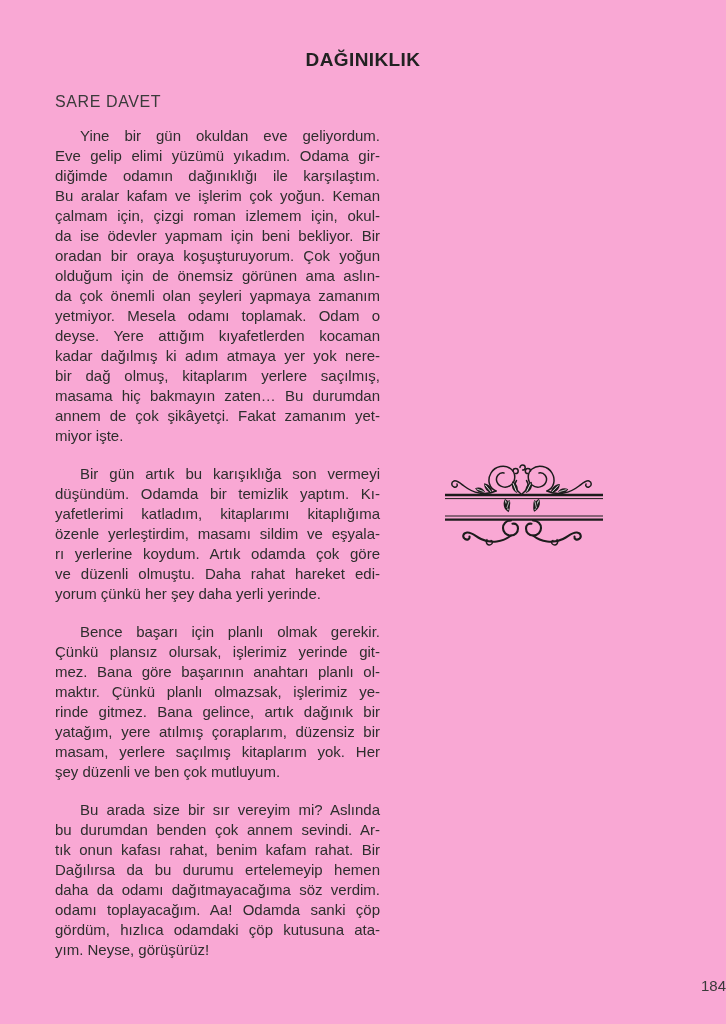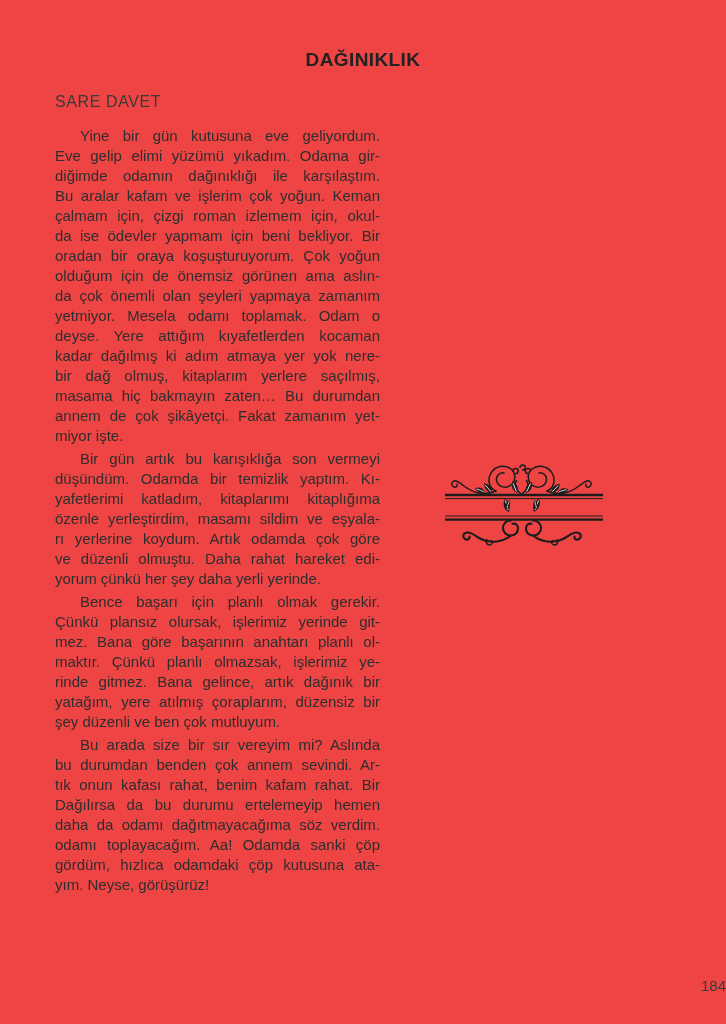--- a/index.html
+++ b/index.html
@@ -4,21 +4,21 @@
 <style>
   html, body {
     margin: 0;
     padding: 0;
     background: #ffffff;
   }
   .page {
     position: relative;
     width: 726px;
     height: 1024px;
-    background: #ef4444;
+    background: #f9a8d4;
     font-family: "Liberation Sans", "DejaVu Sans", sans-serif;
     color: #2e2e2e;
     overflow: hidden;
   }
   .title {
     position: absolute;
     top: 49px;
     left: 0;
     width: 100%;
     margin: 0;
@@ -41,21 +41,21 @@
   .body-text {
     position: absolute;
     top: 126px;
     left: 55px;
     width: 325px;
     font-size: 15px;
     line-height: 20px;
     color: #2e2e2e;
   }
   .para { margin: 0; }
-  .para + .para { margin-top: 3px; }
+  .para + .para { margin-top: 18px; }
   .line {
     text-align: justify;
     text-align-last: justify;
     white-space: nowrap;
   }
   .line.first { text-indent: 25px; }
   .line.last { text-align-last: left; }
   .ornament {
     position: absolute;
     left: 445px;
@@ -77,21 +77,21 @@
 <body>
 
 <div class="page">
 
   <h1 class="title">DAĞINIKLIK</h1>
 
   <div class="author">SARE DAVET</div>
 
   <div class="body-text">
     <div class="para">
-        <div class="line first">Yine bir gün kutusuna eve geliyordum.</div>
+        <div class="line first">Yine bir gün okuldan eve geliyordum.</div>
         <div class="line">Eve gelip elimi yüzümü yıkadım. Odama gir-</div>
         <div class="line">diğimde odamın dağınıklığı ile karşılaştım.</div>
         <div class="line">Bu aralar kafam ve işlerim çok yoğun. Keman</div>
         <div class="line">çalmam için, çizgi roman izlemem için, okul-</div>
         <div class="line">da ise ödevler yapmam için beni bekliyor. Bir</div>
         <div class="line">oradan bir oraya koşuşturuyorum. Çok yoğun</div>
         <div class="line">olduğum için de önemsiz görünen ama aslın-</div>
         <div class="line">da çok önemli olan şeyleri yapmaya zamanım</div>
         <div class="line">yetmiyor. Mesela odamı toplamak. Odam o</div>
         <div class="line">deyse. Yere attığım kıyafetlerden kocaman</div>
@@ -110,20 +110,21 @@
         <div class="line">ve düzenli olmuştu. Daha rahat hareket edi-</div>
         <div class="line last">yorum çünkü her şey daha yerli yerinde.</div>
       </div>
     <div class="para">
         <div class="line first">Bence başarı için planlı olmak gerekir.</div>
         <div class="line">Çünkü plansız olursak, işlerimiz yerinde git-</div>
         <div class="line">mez. Bana göre başarının anahtarı planlı ol-</div>
         <div class="line">maktır. Çünkü planlı olmazsak, işlerimiz ye-</div>
         <div class="line">rinde gitmez. Bana gelince, artık dağınık bir</div>
         <div class="line">yatağım, yere atılmış çoraplarım, düzensiz bir</div>
+        <div class="line">masam, yerlere saçılmış kitaplarım yok. Her</div>
         <div class="line last">şey düzenli ve ben çok mutluyum.</div>
       </div>
     <div class="para">
         <div class="line first">Bu arada size bir sır vereyim mi? Aslında</div>
         <div class="line">bu durumdan benden çok annem sevindi. Ar-</div>
         <div class="line">tık onun kafası rahat, benim kafam rahat. Bir</div>
         <div class="line">Dağılırsa da bu durumu ertelemeyip hemen</div>
         <div class="line">daha da odamı dağıtmayacağıma söz verdim.</div>
         <div class="line">odamı toplayacağım. Aa! Odamda sanki çöp</div>
         <div class="line">gördüm, hızlıca odamdaki çöp kutusuna ata-</div>

